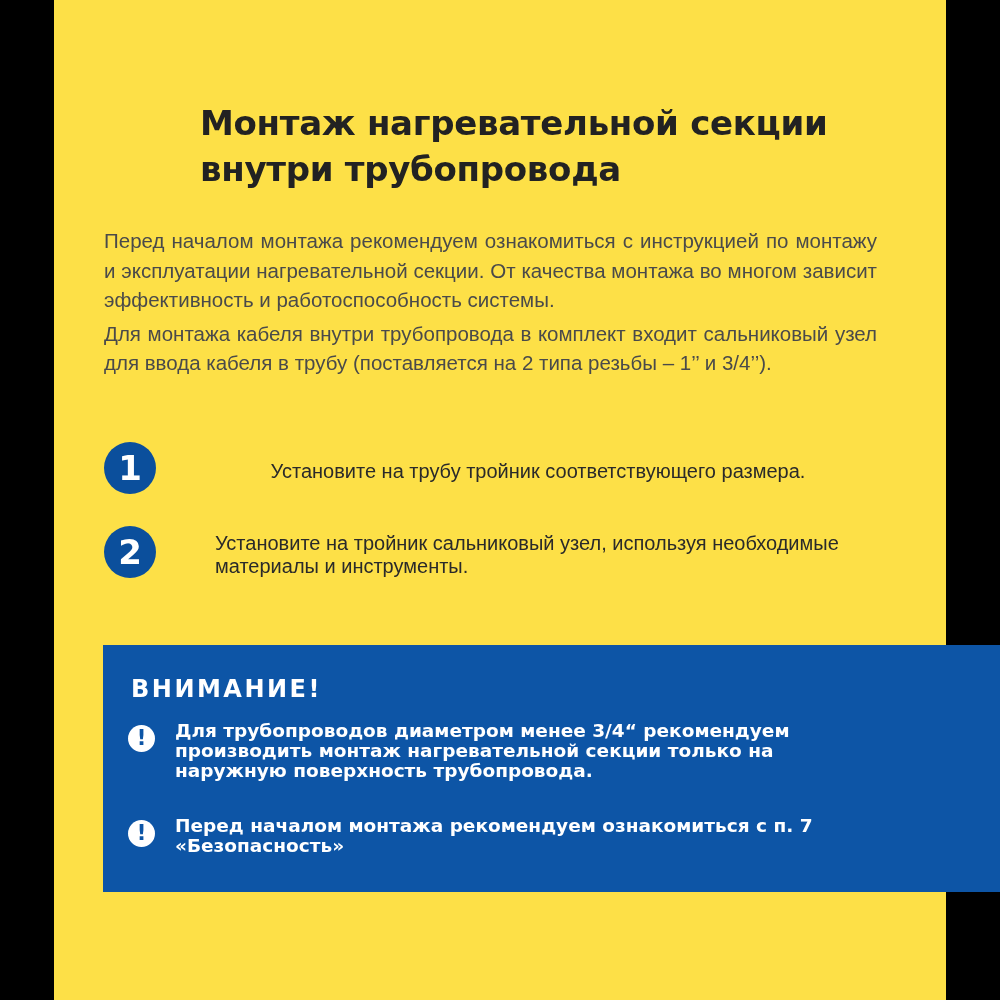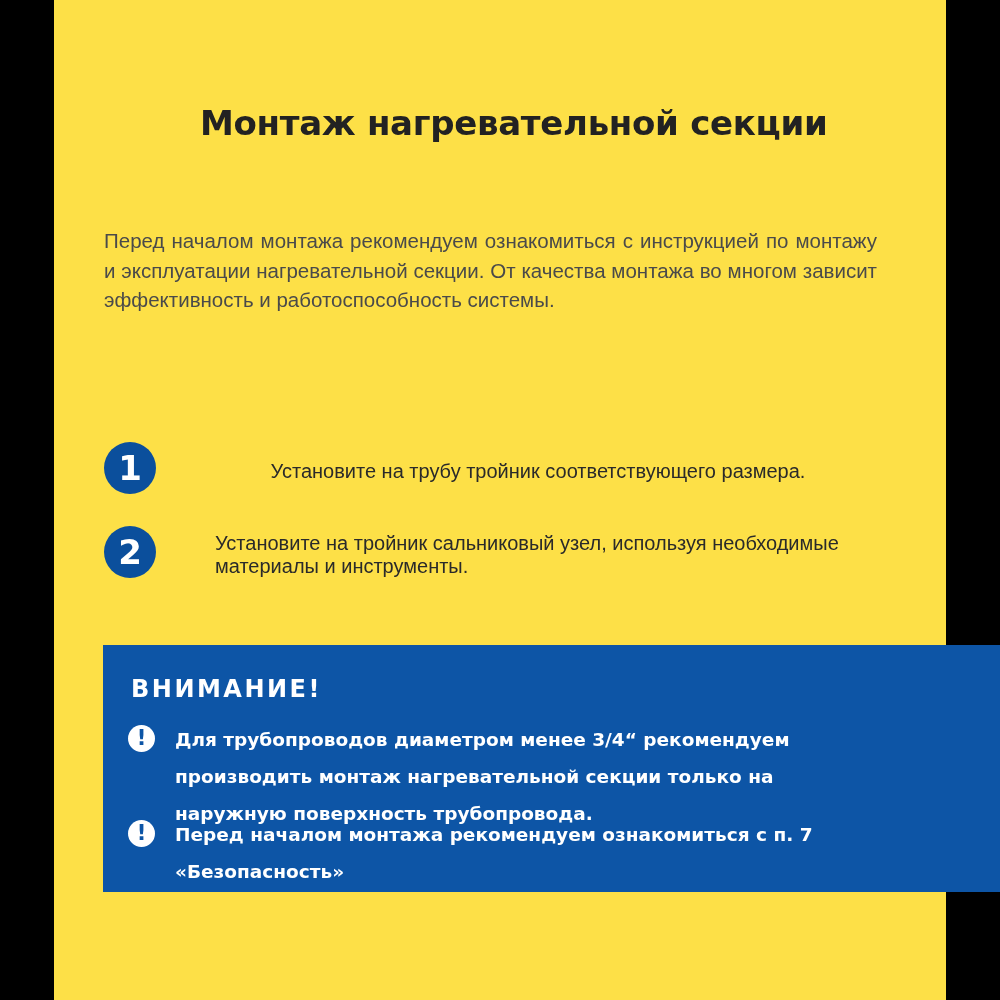--- a/index.html
+++ b/index.html
@@ -111,37 +111,39 @@
     line-height: 27px;
     text-align: center;
   }
   .warn-text {
     position: absolute;
     left: 47px;
     width: 700px;
     font-family: "DejaVu Sans", sans-serif;
     font-weight: bold;
     font-size: 18.5px;
-    line-height: 37px;
+    line-height: 20px;
     color: #ffffff;
   }
 </style>
 </head>
 <body>
 
 <div class="page">
 
   <h1 class="title">
     <span>Монтаж нагревательной секции</span>
+    <span>внутри трубопровода</span>
   </h1>
 
 </div>
 
 <div class="intro">
   <p>Перед началом монтажа рекомендуем ознакомиться с инструкцией по монтажу и эксплуатации нагревательной секции. От качества монтажа во многом зависит эффективность и работоспособность системы.</p>
+  <p>Для монтажа кабеля внутри трубопровода в комплект входит сальниковый узел для ввода кабеля в трубу (поставляется на 2 типа резьбы – 1’’ и 3/4’’).</p>
 </div>
 
 <div class="step" style="top:442px;">
   <div class="step-circle">1</div>
   <div class="step-text" style="top:18px;text-align:center;">Установите на трубу тройник соответствующего размера.</div>
 </div>
 
 <div class="step" style="top:526px;">
   <div class="step-circle">2</div>
   <div class="step-text" style="top:6px;margin-left:32px;">Установите на тройник сальниковый узел, используя необходимые материалы и инструменты.</div>

